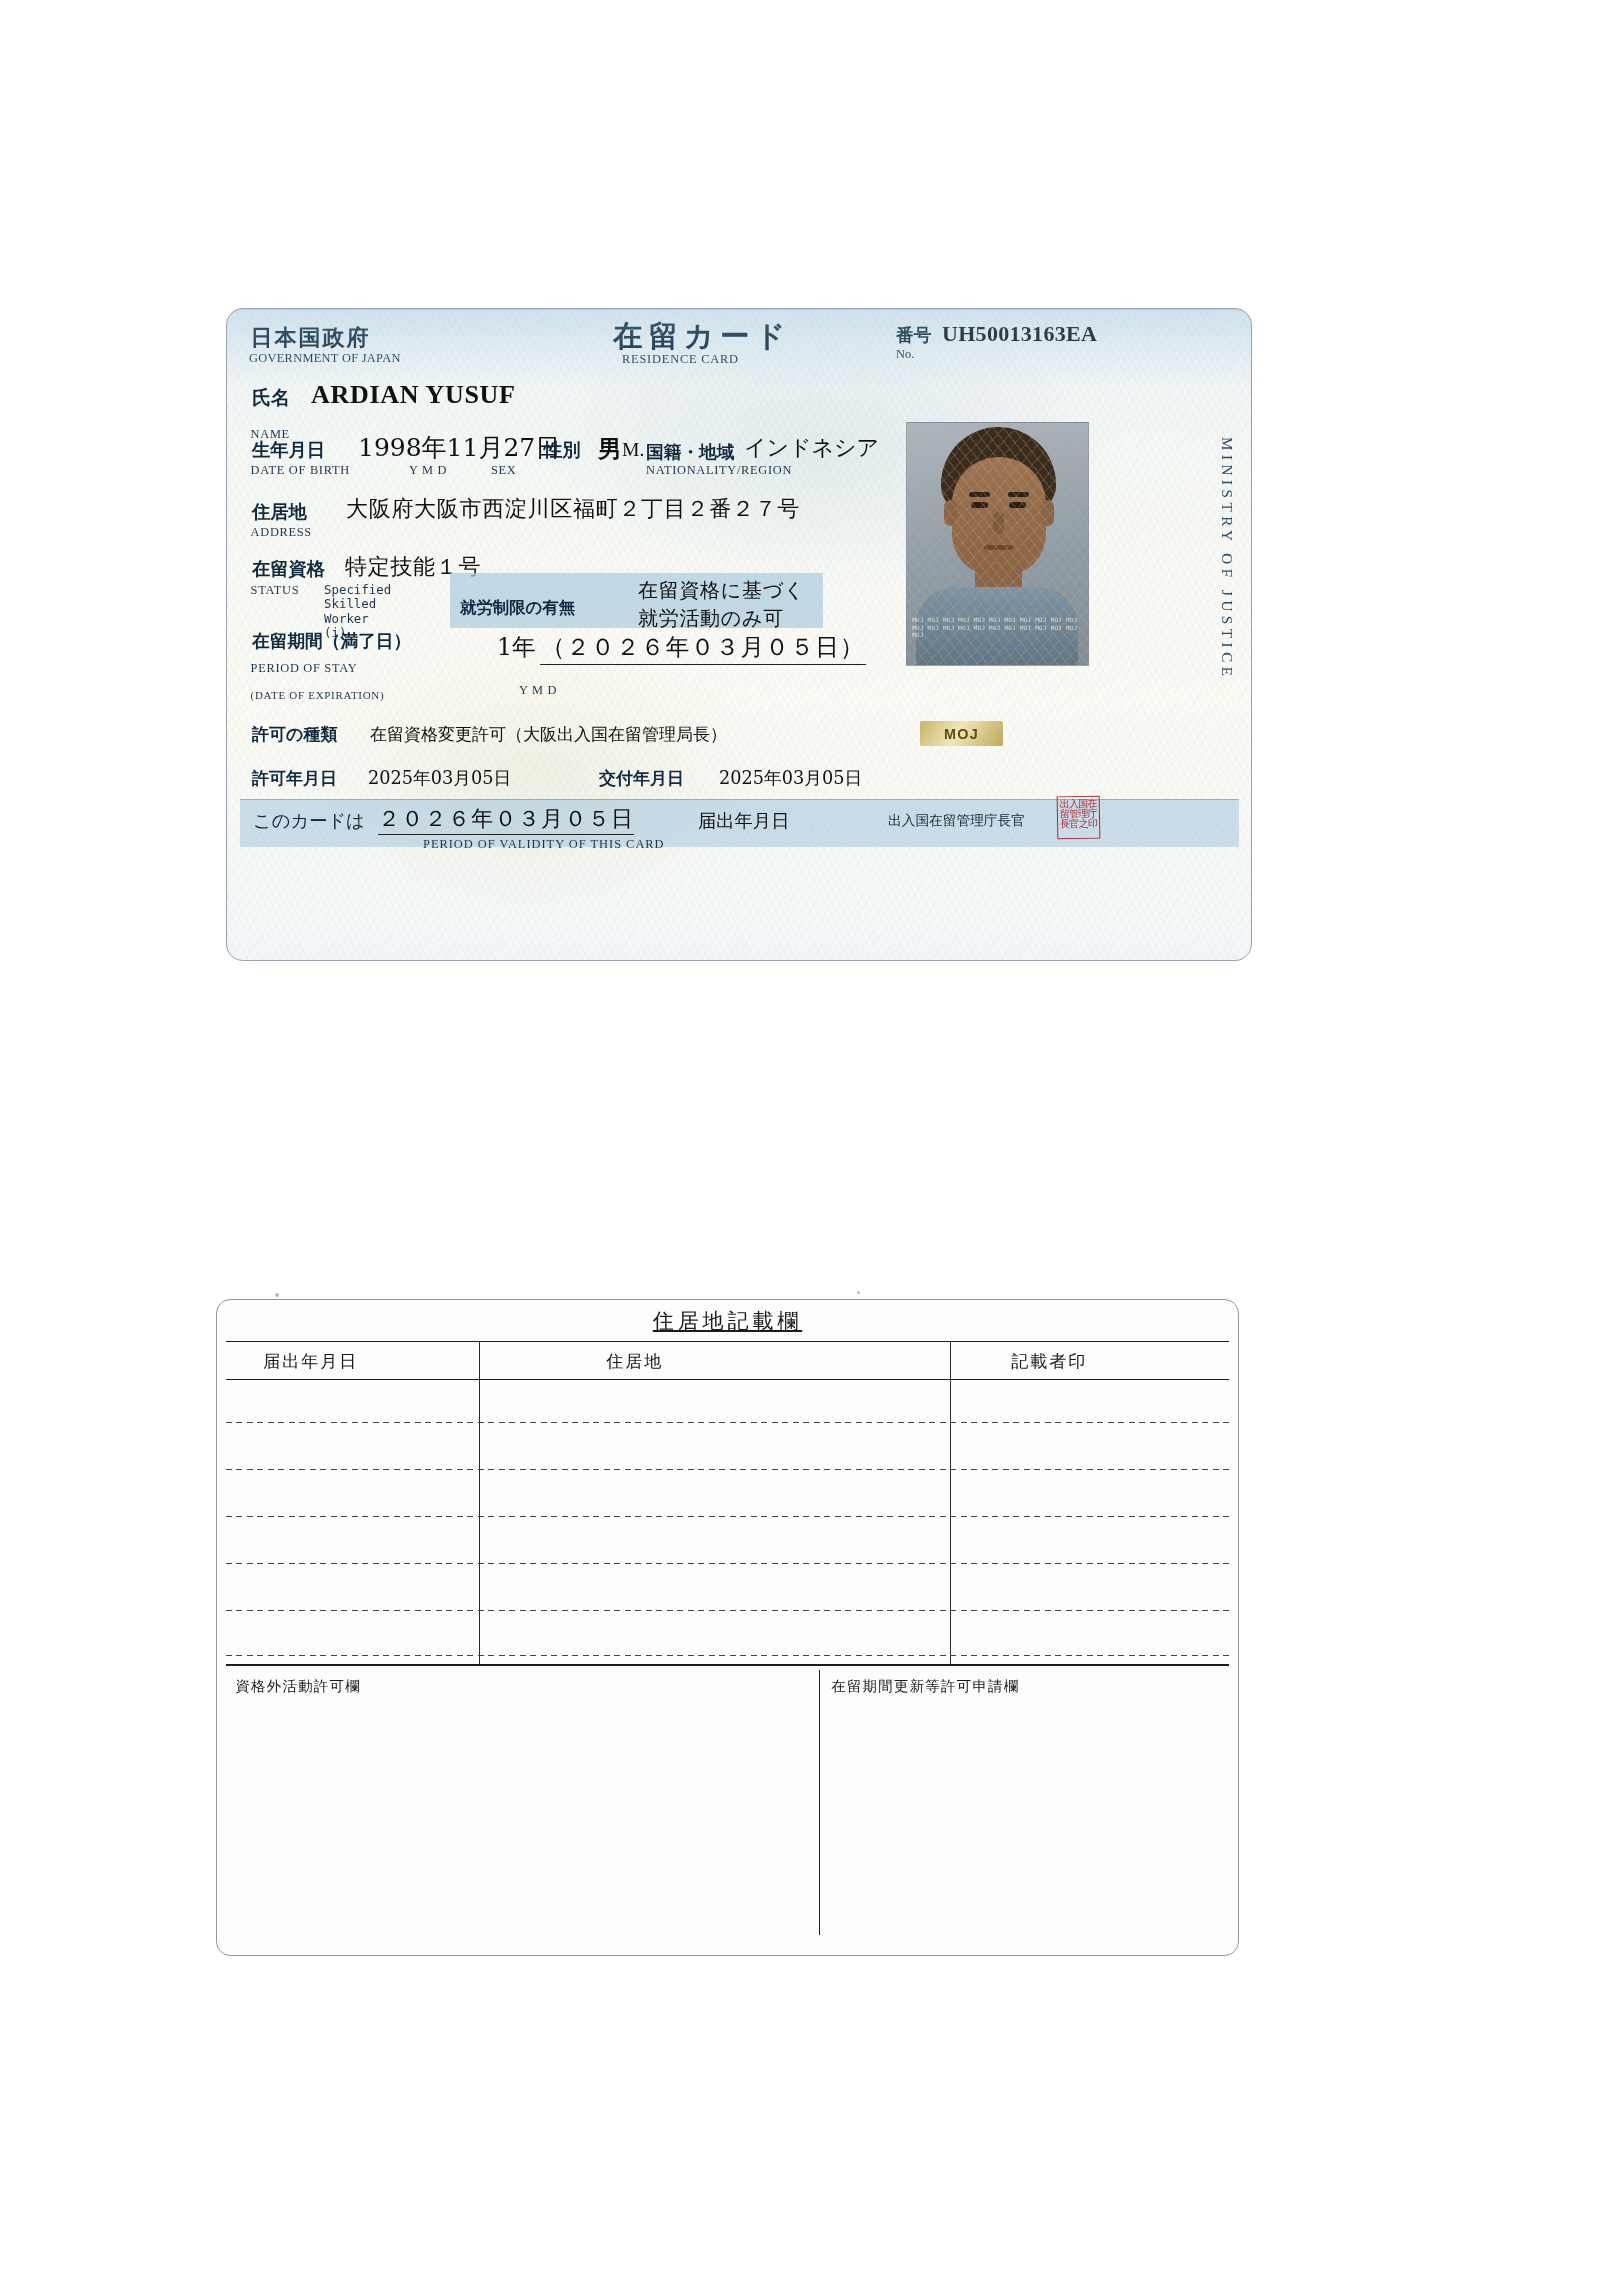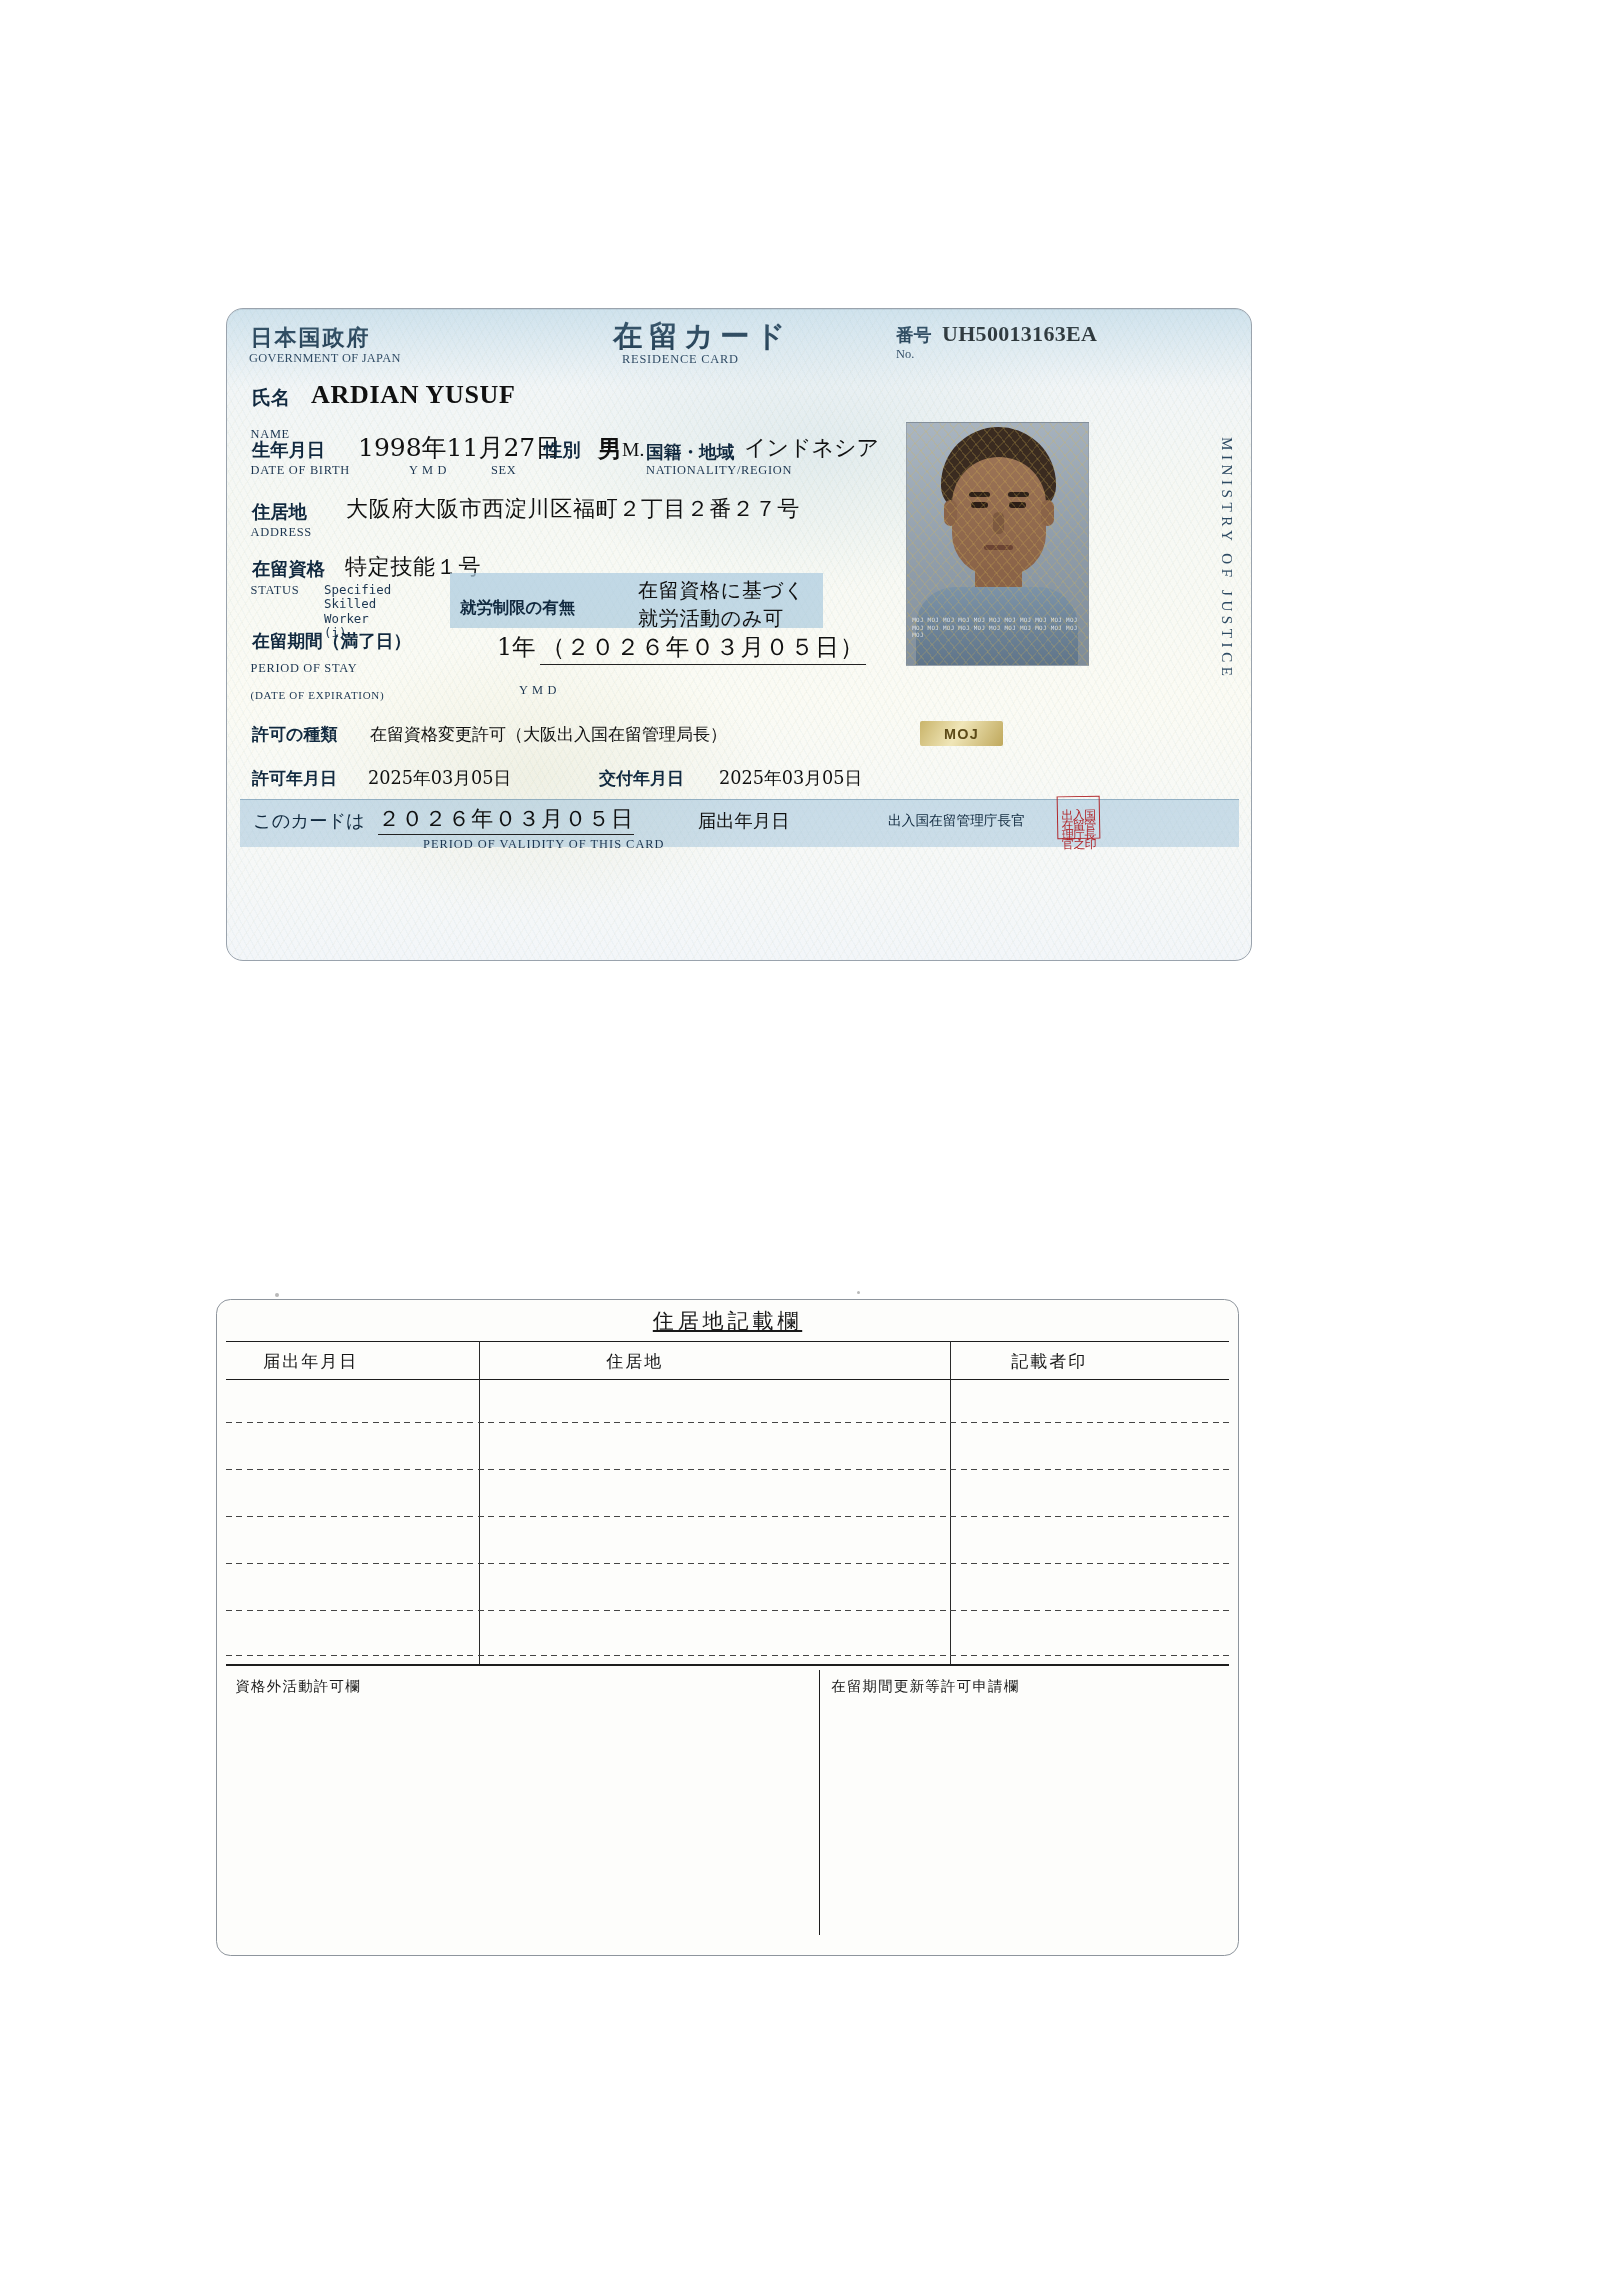--- a/index.html
+++ b/index.html
@@ -202,22 +202,22 @@
     position: absolute; left: 196px; top: 528px;
     font-size: 12.4px; letter-spacing: 1px; color: #1b3550;
   }
   .issuer {
     position: absolute; left: 661px; top: 503px;
     font-family: "DejaVu Serif", serif; font-size: 13.7px; color: #10293e;
   }
   .seal {
     position: absolute; left: 830px; top: 487px; width: 43px; height: 43px;
     border: 1.3px solid #b0262b; color: #b0262b;
-    font-family: "DejaVu Serif", serif; font-size: 12px; line-height: 9.8px;
-    text-align: center; padding: 14px 0 0 0; box-sizing: border-box; letter-spacing: -0.7px;
+    font-family: "DejaVu Serif", serif; font-size: 10px; line-height: 9.8px;
+    text-align: center; padding: 2px 0 0 0; box-sizing: border-box; letter-spacing: -0.7px;
     transform: rotate(-1deg);
   }
 
   
   .photo {
     position: absolute; left: 679px; top: 113px; width: 181px; height: 242px;
     overflow: hidden;
     background: linear-gradient(180deg,#b9c3cc,#8e9aa6);
     border: 0.7px solid rgba(120,130,140,0.5);
   }

